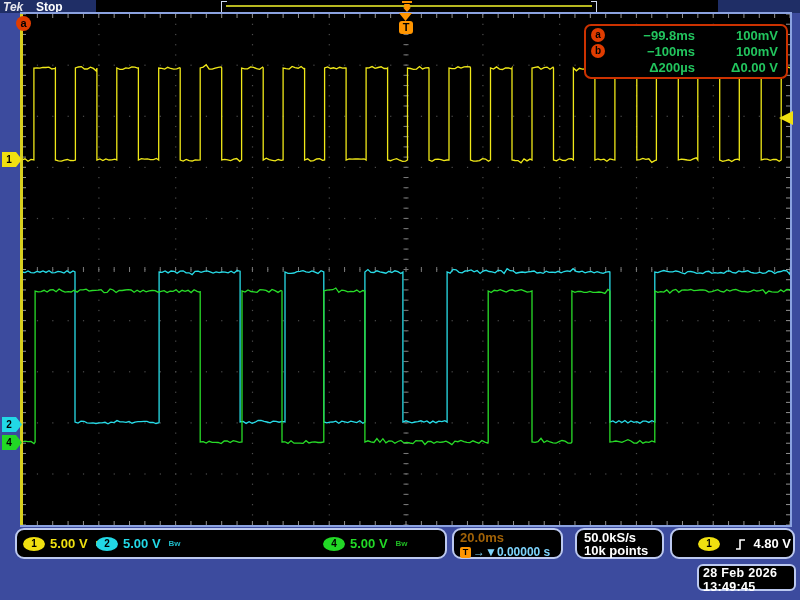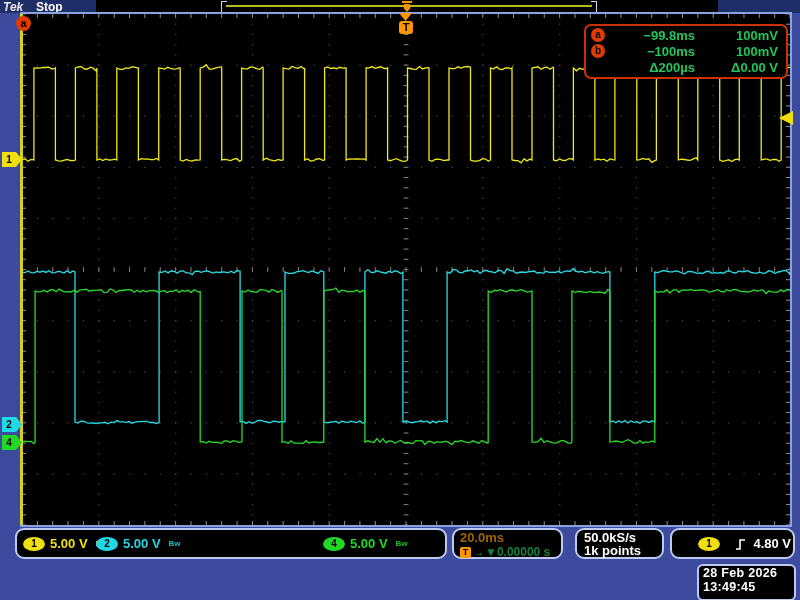--- a/index.html
+++ b/index.html
@@ -57,29 +57,29 @@
   #chbox{left:15px;width:432px;}
   .chgroup{position:absolute;top:0;height:27px;display:flex;align-items:center;gap:5px;}
   .chbadge{width:22px;height:14px;border-radius:50%;color:#000;font-size:10px;
         text-align:center;line-height:14px;flex:none;}
   .bw{font-size:8px;letter-spacing:0;margin-left:3px;}
   #timebox{left:452px;width:111px;padding:1px 0 0 6px;}
   #timebox .line1{color:#a16207;font-size:13px;line-height:13px;}
   #timebox .line2{display:flex;align-items:center;gap:1px;margin-top:1px;}
   #timebox .tbadge{width:11px;height:11px;background:#ff9500;border-radius:2px;color:#000;
         font-size:9px;text-align:center;line-height:11px;margin-right:1px;}
-  #timebox .delay{color:#15803d;font-size:12px;}
+  #timebox .delay{color:#7dd3fc;font-size:12px;}
   #acqbox{left:575px;width:89px;padding:1px 0 0 7px;}
   #acqbox div{font-size:13px;line-height:13px;}
   #trigbox{left:670px;width:125px;display:flex;align-items:center;}
   #trigbox .chbadge{margin-left:26px;}
   #trigbox .slope{margin-left:14px;}
   #trigbox .tlevel{margin-left:auto;margin-right:2px;}
   
-  #datetimebox{position:absolute;left:697px;top:564px;width:99px;height:37px;background:#000;
+  #datetimebox{position:absolute;left:697px;top:564px;width:99px;height:27px;background:#000;
         border:2px solid #bcc9f0;border-radius:6px;box-sizing:border-box;color:#fff;
         padding:1px 0 0 4px;}
   #datetimebox div{font-size:12.5px;line-height:13.5px;letter-spacing:0.3px;}
 </style>
 </head>
 <body>
 
 <div id="screen">
 
   <div id="topbar">
@@ -1379,21 +1379,21 @@
   <div id="timebox" class="statbox">
     <div class="line1">20.0ms</div>
     <div class="line2">
       <div class="tbadge">T</div>
       <span class="delay">→▼0.00000 s</span>
     </div>
   </div>
 
   <div id="acqbox" class="statbox">
     <div>50.0kS/s</div>
-    <div>1k points</div>
+    <div>10k points</div>
   </div>
 
   <div id="trigbox" class="statbox">
     <div class="chbadge" style="background:#f0e010;">1</div>
     <svg class="slope" width="14" height="14">
       <path d="M2,12 h4 v-9 h5" stroke="#ffffff" stroke-width="1.6" fill="none"></path>
     </svg>
     <span class="tlevel">4.80 V</span>
   </div>
 

